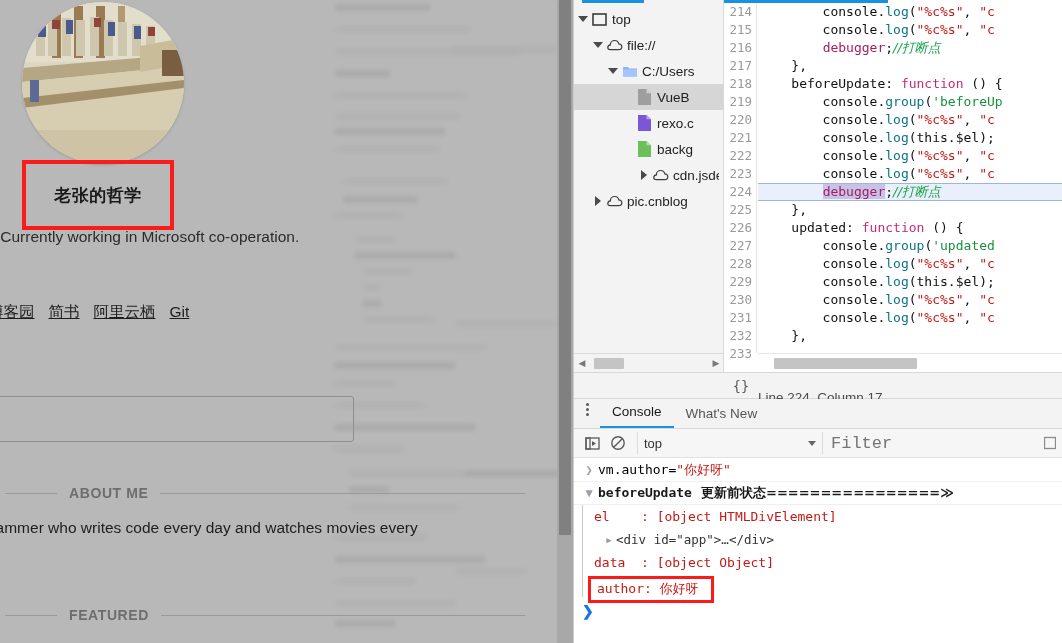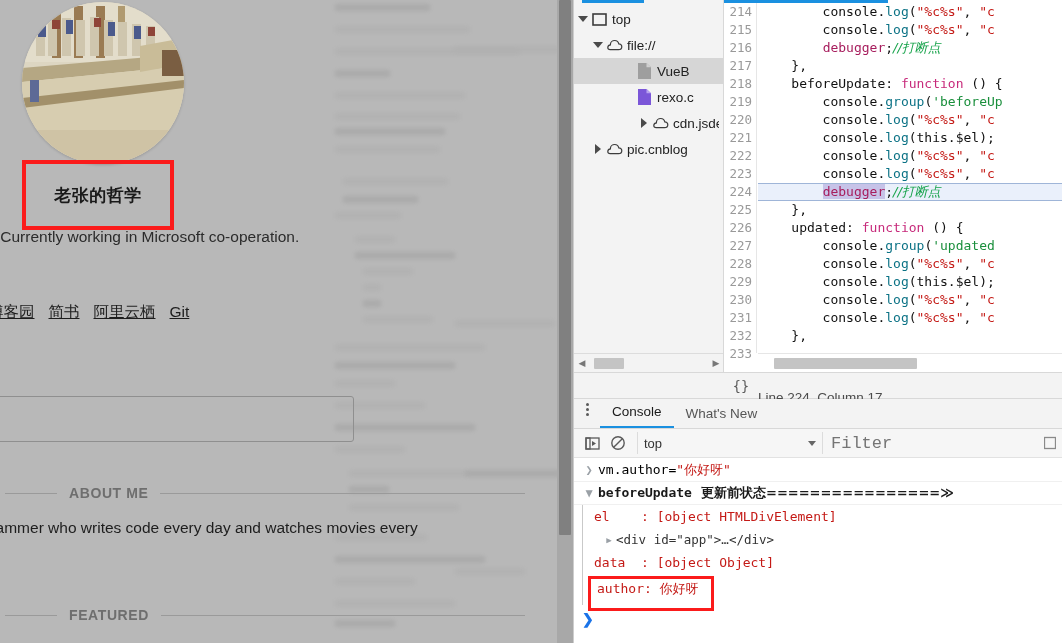--- a/index.html
+++ b/index.html
@@ -250,21 +250,21 @@
   }
   .log-group .cjk { font-family: "DejaVu Sans", sans-serif; }
   .grp-body { position: relative; padding-left: 14px; }
   .grp-body::before {
     content: ""; position: absolute; left: 8px; top: 0; bottom: 6px; width: 1px; background: #c9c9c9;
   }
   .kv { color: #c41a16; }
   .dom-row { color: #333; font-size: 12.5px; }
   .author-highlight {
     display: inline-block; border: 3px solid #fb1b1b;
-    padding: 1px 12px 10px 6px; color: #c41a16;
+    padding: 1px 12px 2px 6px; color: #c41a16;
   }
   .prompt-row { color: #1a73e8; font-weight: bold; padding-left: 8px; font-size: 14px; }
 </style>
 </head>
 <body>
 
 <div id="root">
 
   <div class="page">
 
@@ -401,39 +401,61 @@
               <span class="tw">
                 <span class="caret down"></span>
               </span>
               <span class="ico">
                 <svg width="17" height="12" viewBox="0 0 17 12">
                   <path d="M4.2 10.6h8.2c2.1 0 3.4-1.4 3.4-2.9 0-1.6-1.3-2.8-3-2.8-.4-2-2-3.4-4.1-3.4-2.4 0-4.3 1.8-4.3 4 0 .1 0 .3 0 .4-1.5.2-2.6 1.3-2.6 2.6 0 1.2 1 2.1 2.4 2.1z" fill="none" stroke="#3c3c3c" stroke-width="1.2"></path>
                 </svg>
               </span>
               <span class="tree-label">file://</span>
             </div>
+            <div class="tree-row" style="padding-left: 32px;">
+              <span class="tw">
+                <span class="caret down"></span>
+              </span>
+              <span class="ico">
+                <svg width="16" height="13" viewBox="0 0 16 13">
+                  <path d="M1 2h5l1.3 1.6H15V11.5H1z" fill="#8ab4f8"></path>
+                  <path d="M1 4.4h14V11.5H1z" fill="#a3c5fb"></path>
+                </svg>
+              </span>
+              <span class="tree-label">C:/Users</span>
+            </div>
             <div class="tree-row selected" style="padding-left: 47px;">
               <span class="tw"></span>
               <span class="ico">
                 <svg width="13" height="16" viewBox="0 0 13 16">
                   <path d="M0 0h8.5L13 4.3V16H0z" fill="#9e9e9e"></path>
                   <path d="M8.5 0L13 4.3H8.5z" fill="#cfcfcf"></path>
                 </svg>
               </span>
               <span class="tree-label">VueB</span>
             </div>
             <div class="tree-row" style="padding-left: 47px;">
               <span class="tw"></span>
               <span class="ico">
                 <svg width="13" height="16" viewBox="0 0 13 16">
                   <path d="M0 0h8.5L13 4.3V16H0z" fill="#7b56d8"></path>
                   <path d="M8.5 0L13 4.3H8.5z" fill="#b9a3f0"></path>
                 </svg>
               </span>
               <span class="tree-label">rexo.c</span>
+            </div>
+            <div class="tree-row" style="padding-left: 47px;">
+              <span class="tw"></span>
+              <span class="ico">
+                <svg width="13" height="16" viewBox="0 0 13 16">
+                  <path d="M0 0h8.5L13 4.3V16H0z" fill="#6cbf5a"></path>
+                  <path d="M8.5 0L13 4.3H8.5z" fill="#b2e3a6"></path>
+                </svg>
+              </span>
+              <span class="tree-label">backg</span>
             </div>
             <div class="tree-row" style="padding-left: 31px; margin-left: 32px;">
               <span class="tw">
                 <span class="caret right"></span>
               </span>
               <span class="ico">
                 <svg width="17" height="12" viewBox="0 0 17 12">
                   <path d="M4.2 10.6h8.2c2.1 0 3.4-1.4 3.4-2.9 0-1.6-1.3-2.8-3-2.8-.4-2-2-3.4-4.1-3.4-2.4 0-4.3 1.8-4.3 4 0 .1 0 .3 0 .4-1.5.2-2.6 1.3-2.6 2.6 0 1.2 1 2.1 2.4 2.1z" fill="none" stroke="#3c3c3c" stroke-width="1.2"></path>
                 </svg>
               </span>

